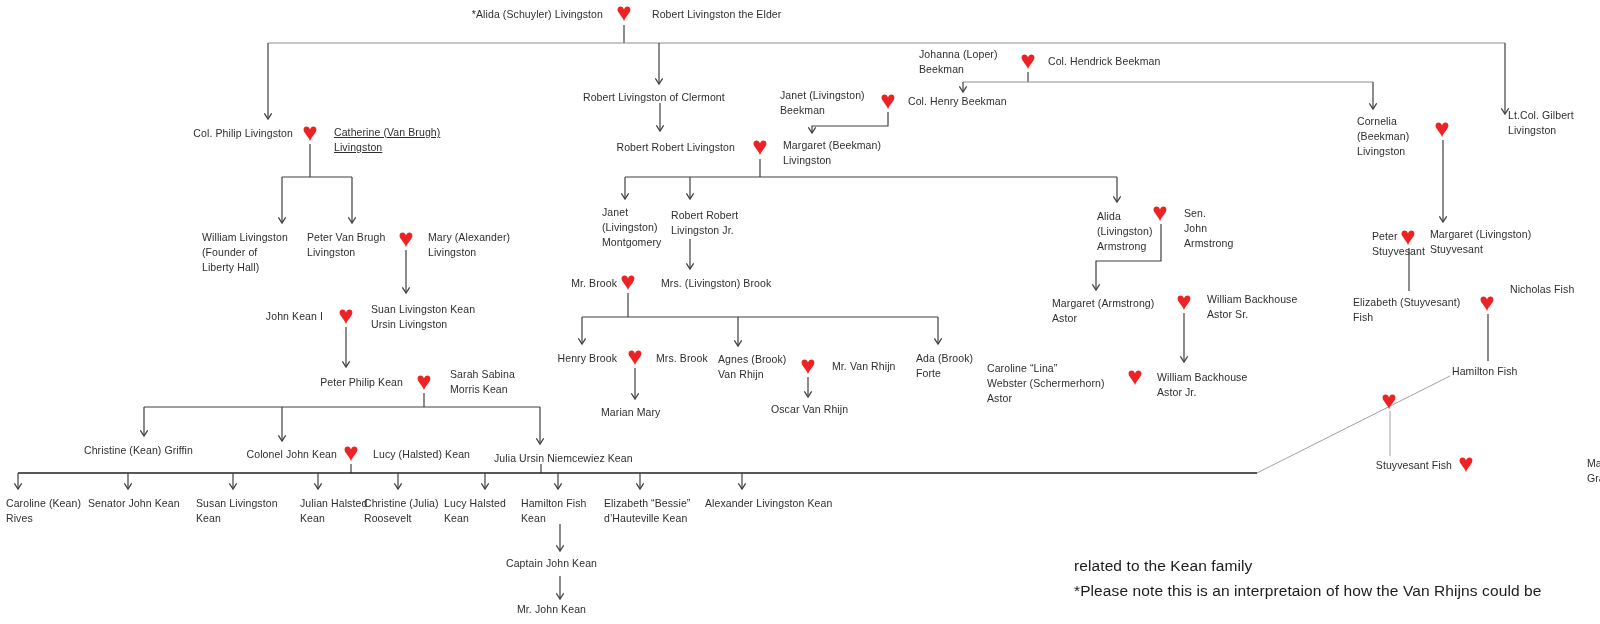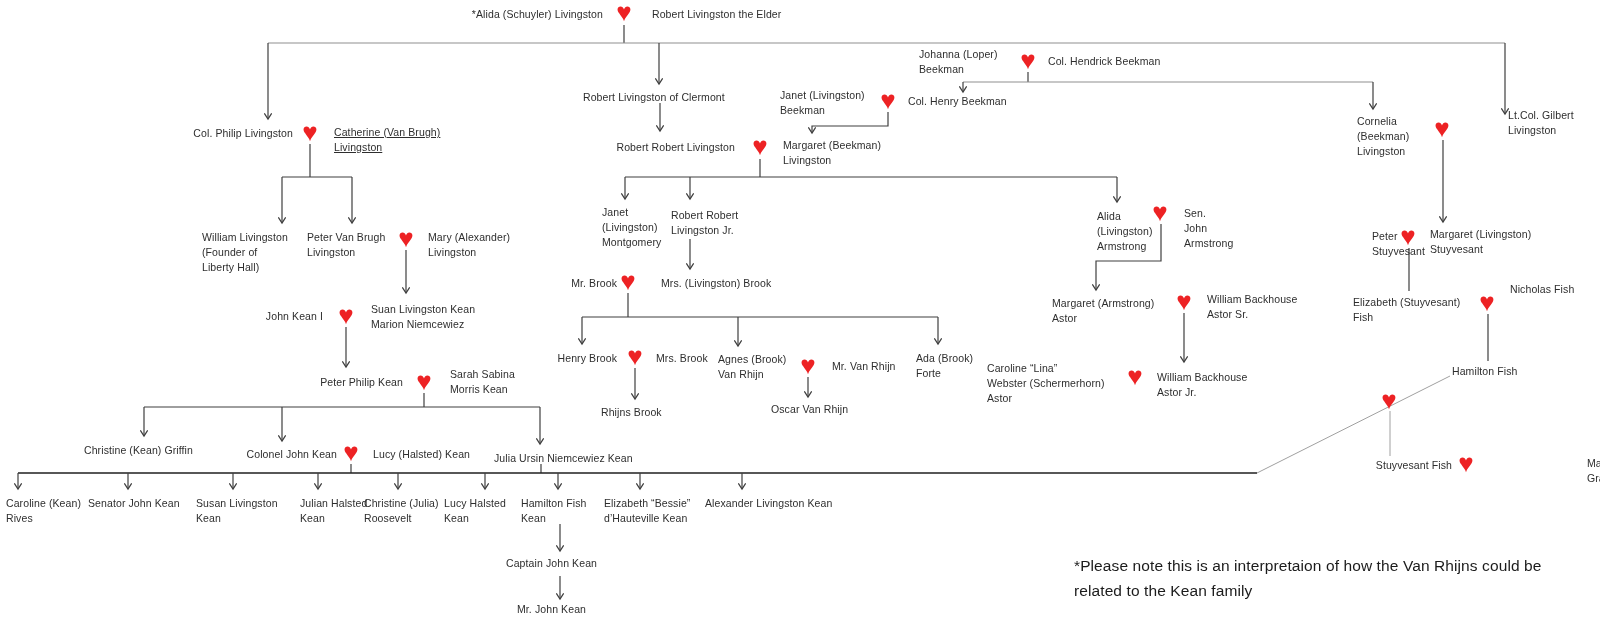--- a/index.html
+++ b/index.html
@@ -84,22 +84,22 @@
       <polyline points="485,473 485,489" stroke="#3f3f3f" stroke-width="1.2" marker-end="url(#arw)"></polyline>
       <polyline points="558,473 558,489" stroke="#3f3f3f" stroke-width="1.2" marker-end="url(#arw)"></polyline>
       <polyline points="640,473 640,489" stroke="#3f3f3f" stroke-width="1.2" marker-end="url(#arw)"></polyline>
       <polyline points="742,473 742,489" stroke="#3f3f3f" stroke-width="1.2" marker-end="url(#arw)"></polyline>
       <polyline points="1257,473 1450,376" stroke="#a0a0a0" stroke-width="1"></polyline>
       <polyline points="1390,411 1390,456" stroke="#a0a0a0" stroke-width="1"></polyline>
       <polyline points="560,524 560,551" stroke="#3f3f3f" stroke-width="1.2" marker-end="url(#arw)"></polyline>
       <polyline points="560,576 560,599" stroke="#3f3f3f" stroke-width="1.2" marker-end="url(#arw)"></polyline>
     </svg>
   <div class="footnote">
+    <div>related to the Kean family</div>
     <div>*Please note this is an interpretaion of how the Van Rhijns could be</div>
-    <div>related to the Kean family</div>
   </div>
 <div class="node right" style="right: 997px; top: 7px;">
       <div>*Alida (Schuyler) Livingston</div>
     </div>
     <div class="node" style="left: 652px; top: 7px;">
       <div>Robert Livingston the Elder</div>
     </div>
     <div class="node" style="left: 919px; top: 47px;">
       <div>Johanna (Loper)</div>
       <div>Beekman</div>
@@ -139,21 +139,21 @@
     <div class="node" style="left: 661px; top: 276px;">
       <div>Mrs. (Livingston) Brook</div>
     </div>
     <div class="node right" style="right: 983px; top: 351px;">
       <div>Henry Brook</div>
     </div>
     <div class="node" style="left: 656px; top: 351px;">
       <div>Mrs. Brook</div>
     </div>
     <div class="node" style="left: 601px; top: 405px;">
-      <div>Rhijns Brook</div>
+      <div>Marian Mary</div>
     </div>
     <div class="node" style="left: 718px; top: 352px;">
       <div>Agnes (Brook)</div>
       <div>Van Rhijn</div>
     </div>
     <div class="node" style="left: 832px; top: 359px;">
       <div>Mr. Van Rhijn</div>
     </div>
     <div class="node" style="left: 771px; top: 402px;">
       <div>Oscar Van Rhijn</div>
@@ -241,21 +241,21 @@
     </div>
     <div class="node" style="left: 428px; top: 230px;">
       <div>Mary (Alexander)</div>
       <div>Livingston</div>
     </div>
     <div class="node right" style="right: 1277px; top: 309px;">
       <div>John Kean I</div>
     </div>
     <div class="node" style="left: 371px; top: 302px;">
       <div>Suan Livingston Kean</div>
-      <div>Marion Niemcewiez</div>
+      <div>Ursin Livingston</div>
     </div>
     <div class="node right" style="right: 1197px; top: 375px;">
       <div>Peter Philip Kean</div>
     </div>
     <div class="node" style="left: 450px; top: 367px;">
       <div>Sarah Sabina</div>
       <div>Morris Kean</div>
     </div>
     <div class="node" style="left: 84px; top: 443px;">
       <div>Christine (Kean) Griffin</div>

